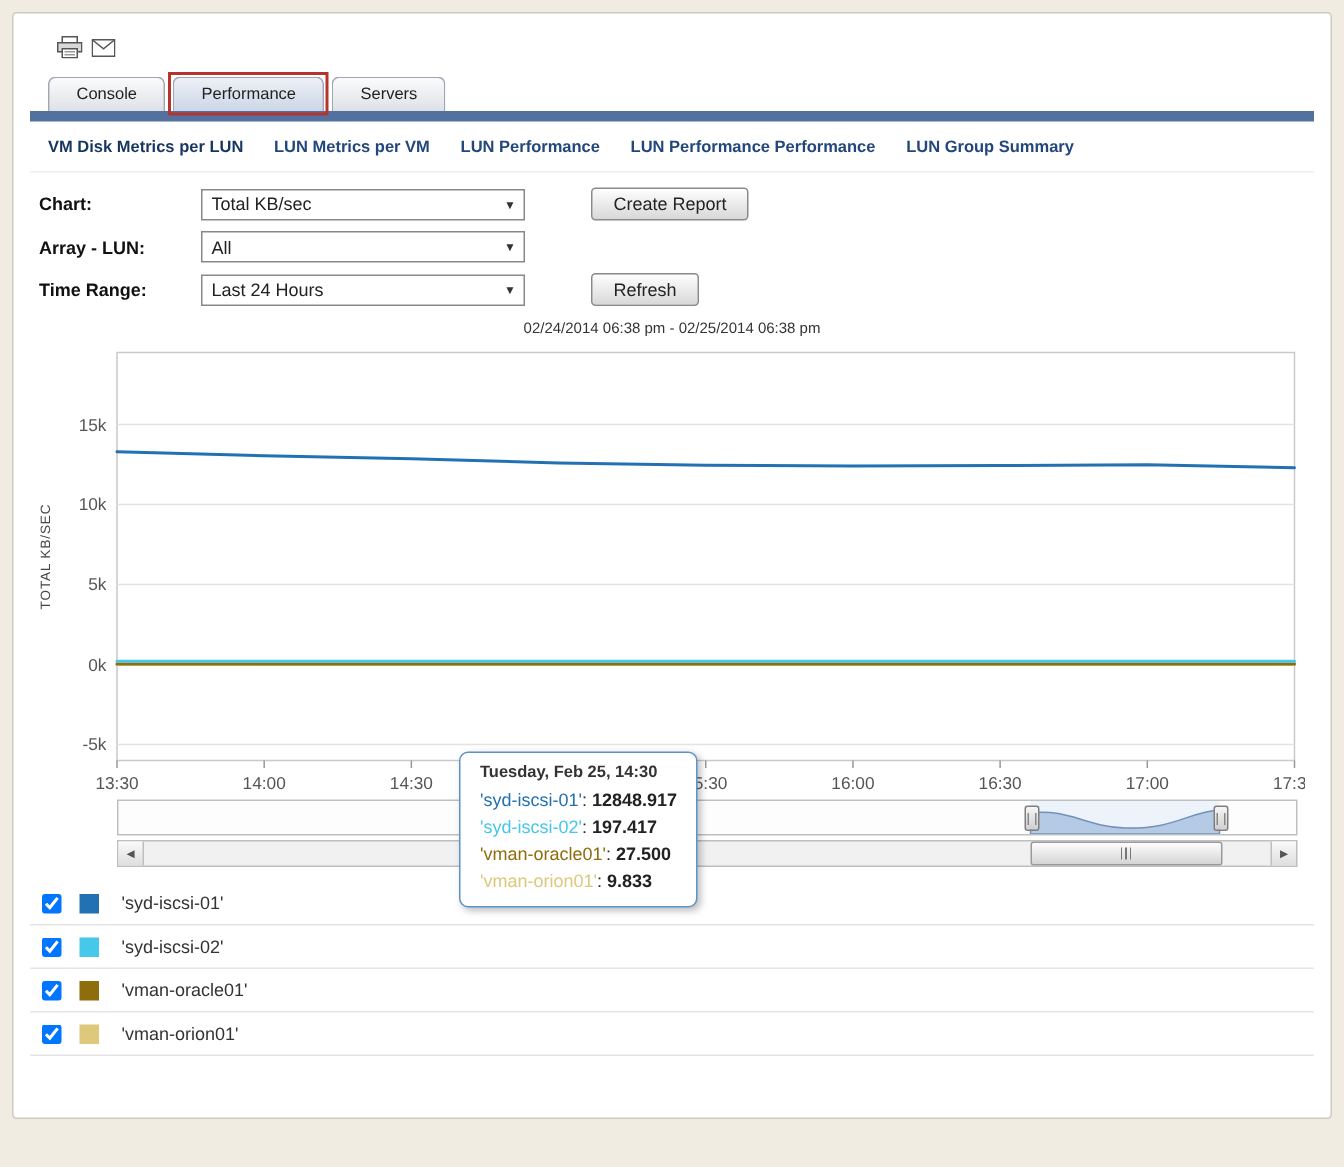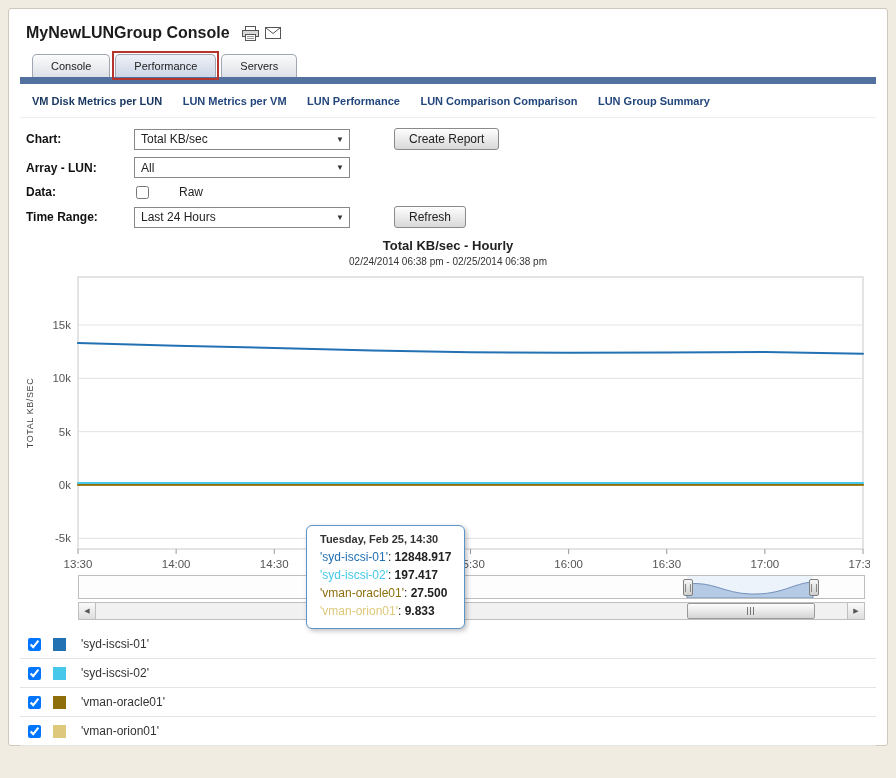--- a/index.html
+++ b/index.html
@@ -114,21 +114,20 @@
   .vm-row input{margin:0 12px 0 0;}
   .swatch{width:13px;height:13px;margin-right:15px;flex:0 0 13px;}
   .vm-name{font-size:12px;color:#333;}
 </style>
 </head>
 <body>
 
 <div class="panel">
 
   <div class="titlebar">
-    <h1>MyNewLUNGroup Console</h1>
     <span class="ticon">
       <svg width="17" height="15" viewBox="0 0 17 15">
         <rect x="3.5" y="0.5" width="10" height="4" fill="#fff" stroke="#555"></rect>
         <rect x="0.5" y="4.5" width="16" height="6" fill="#d9d9d9" stroke="#555"></rect>
         <rect x="3.5" y="8.5" width="10" height="6" fill="#fff" stroke="#555"></rect>
         <line x1="5" y1="10.5" x2="12" y2="10.5" stroke="#999"></line>
         <line x1="5" y1="12.5" x2="12" y2="12.5" stroke="#999"></line>
       </svg>
     </span>
     <span class="ticon">
@@ -150,57 +149,51 @@
     <div class="tab">
       <span>Servers</span>
     </div>
   </div>
   <div class="bluebar"></div>
 
   <div class="subnav">
     <a class="active">VM Disk Metrics per LUN</a>
     <a>LUN Metrics per VM</a>
     <a>LUN Performance</a>
-    <a>LUN Comparison Comparison</a>
+    <a>LUN Performance Performance</a>
     <a>LUN Group Summary</a>
   </div>
 
   <div class="form">
     <div class="frow">
       <label class="flabel">Chart:</label>
       <div class="fselect">
         <span>Total KB/sec</span>
         <span class="caret">▼</span>
       </div>
       <button class="btn">Create Report</button>
     </div>
     <div class="frow">
       <label class="flabel">Array - LUN:</label>
       <div class="fselect">
         <span>All</span>
         <span class="caret">▼</span>
       </div>
     </div>
     <div class="frow">
-      <label class="flabel">Data:</label>
-      <input type="checkbox" class="rawbox" style="">
-      <span class="rawlabel">Raw</span>
-    </div>
-    <div class="frow">
       <label class="flabel">Time Range:</label>
       <div class="fselect">
         <span>Last 24 Hours</span>
         <span class="caret">▼</span>
       </div>
       <button class="btn">Refresh</button>
     </div>
   </div>
 
   <div class="chart-wrap">
-    <div class="chart-title">Total KB/sec - Hourly</div>
     <div class="chart-subtitle">02/24/2014 06:38 pm - 02/25/2014 06:38 pm</div>
     <svg id="plot" width="850" height="302">
         <rect x="58" y="6" width="785" height="272" fill="#ffffff" stroke="#c9c9c9"></rect>
         <line x1="58" y1="54" x2="843" y2="54" stroke="#e3e3e3"></line>
         <text x="51" y="58" text-anchor="end" font-size="11.5" fill="#555" font-family="Liberation Sans, sans-serif">15k</text>
         <line x1="58" y1="107.33333333333333" x2="843" y2="107.33333333333333" stroke="#e3e3e3"></line>
         <text x="51" y="111.33333333333333" text-anchor="end" font-size="11.5" fill="#555" font-family="Liberation Sans, sans-serif">10k</text>
         <line x1="58" y1="160.66666666666666" x2="843" y2="160.66666666666666" stroke="#e3e3e3"></line>
         <text x="51" y="164.66666666666666" text-anchor="end" font-size="11.5" fill="#555" font-family="Liberation Sans, sans-serif">5k</text>
         <line x1="58" y1="214" x2="843" y2="214" stroke="#e3e3e3"></line>

